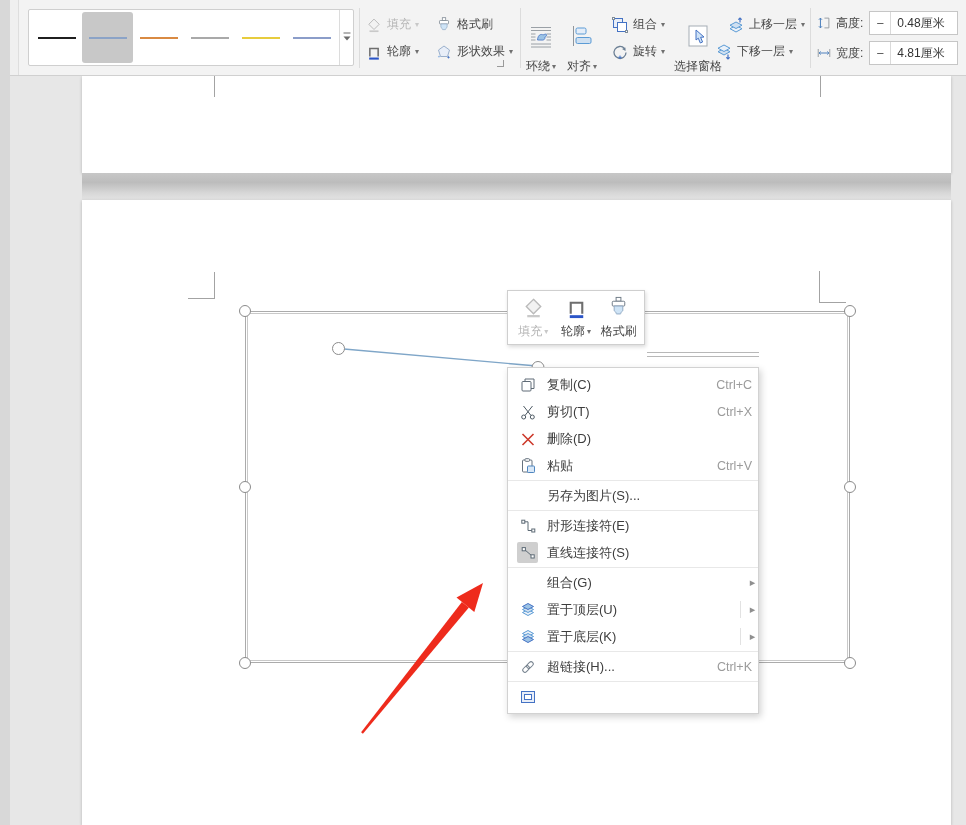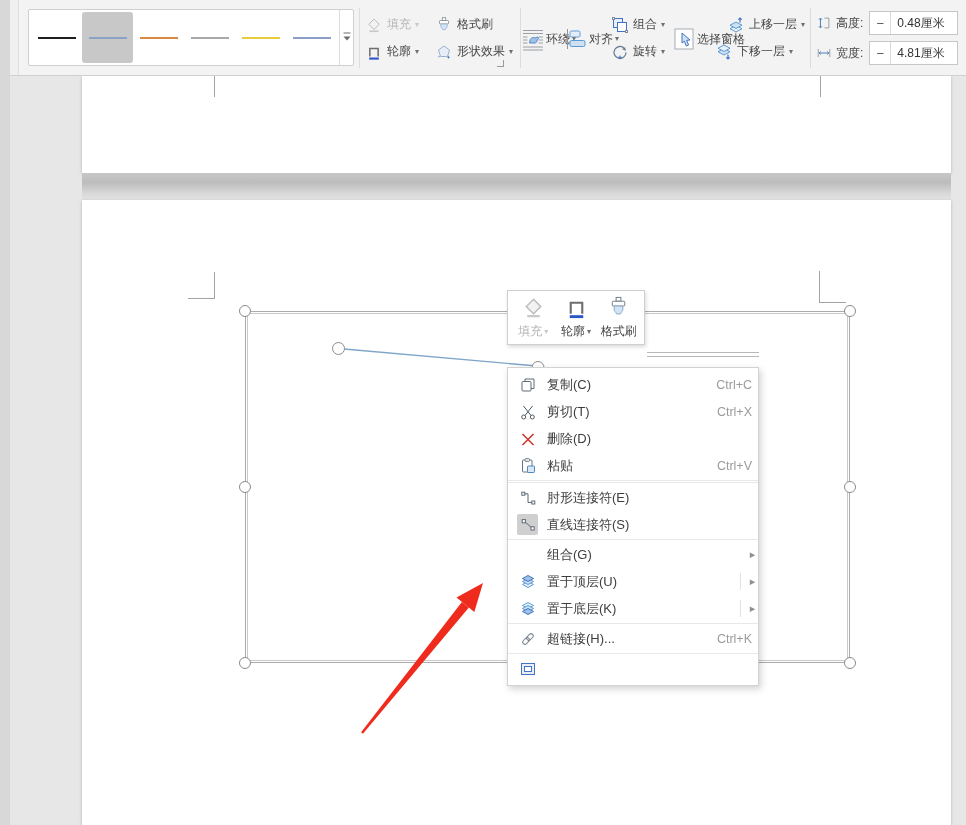--- a/index.html
+++ b/index.html
@@ -22,21 +22,21 @@
   .gallery-more { width:17px; border-left:1px solid #dcdcdc; display:flex; align-items:center; justify-content:center; cursor:pointer; }
   .gallery-more svg { width:10px; height:14px; }
   .vsep { position:absolute; top:8px; width:1px; height:60px; background:#dcdcdc; }
   .rbtn { position:absolute; height:25px; display:flex; align-items:center; gap:4px; font-size:12px;
           color:#454545; padding:0 3px; border-radius:2px; cursor:pointer; white-space:nowrap; }
   .rbtn .ic { width:18px; height:18px; display:inline-flex; }
   .rbtn .ic svg { width:18px; height:18px; }
   .rbtn.disabled { color:#b5b5b5; }
   .caret { font-size:8px; color:#6f6f6f; line-height:1; }
   .disabled .caret { color:#c8c8c8; }
-  .bigbtn { position:absolute; top:10px; height:58px; display:flex; flex-direction:row; align-items:center;
+  .bigbtn { position:absolute; top:20px; height:58px; display:flex; flex-direction:column; align-items:center;
             justify-content:space-between; font-size:12px; color:#454545; padding:3px 2px; cursor:pointer; white-space:nowrap; }
   .bigbtn .ic { width:26px; height:26px; display:inline-flex; }
   .bigbtn .ic svg { width:26px; height:26px; }
   .bigbtn .lblrow { display:flex; align-items:center; gap:2px; }
   .size-row { position:absolute; display:flex; align-items:center; font-size:12px; color:#454545; height:26px; }
   .size-row .ic { width:16px; height:16px; display:inline-flex; margin-right:4px; }
   .size-row .ic svg { width:16px; height:16px; }
   .size-row .slabel { margin-right:6px; }
   .spin { display:flex; align-items:center; width:89px; height:24px; background:#fff; border:1px solid #c6c6c6; }
   .spin-minus { width:21px; height:100%; border-right:1px solid #dadada; display:flex; align-items:center;
@@ -400,20 +400,24 @@
           <svg viewBox="0 0 18 18">
             <rect x="3.5" y="3" width="9.5" height="12" rx="1" fill="#fff" stroke="#66727e"></rect>
             <rect x="6" y="1.7" width="4.5" height="2.6" rx="0.8" fill="#fff" stroke="#66727e"></rect>
             <rect x="8.5" y="9" width="7" height="6.5" rx="0.8" fill="#d9e8f7" stroke="#4f86c0"></rect>
           </svg>
         </span>
         <span class="mi-label">粘贴</span>
         <span class="mi-shortcut">Ctrl+V</span>
       </div>
       <div class="menu-sep"></div>
+      <div class="menu-item">
+        <span class="mi-icon"></span>
+        <span class="mi-label">另存为图片(S)...</span>
+      </div>
       <div class="menu-sep"></div>
       <div class="menu-item">
         <span class="mi-icon">
           <svg viewBox="0 0 18 18">
             <path d="M4.5 4.8h4.5v8.7h4.5" fill="none" stroke="#5d6a75"></path>
             <rect x="2.8" y="3.2" width="3" height="3" fill="#fff" stroke="#5d6a75"></rect>
             <rect x="12.8" y="12" width="3" height="3" fill="#fff" stroke="#5d6a75"></rect>
           </svg>
         </span>
         <span class="mi-label">肘形连接符(E)</span>

